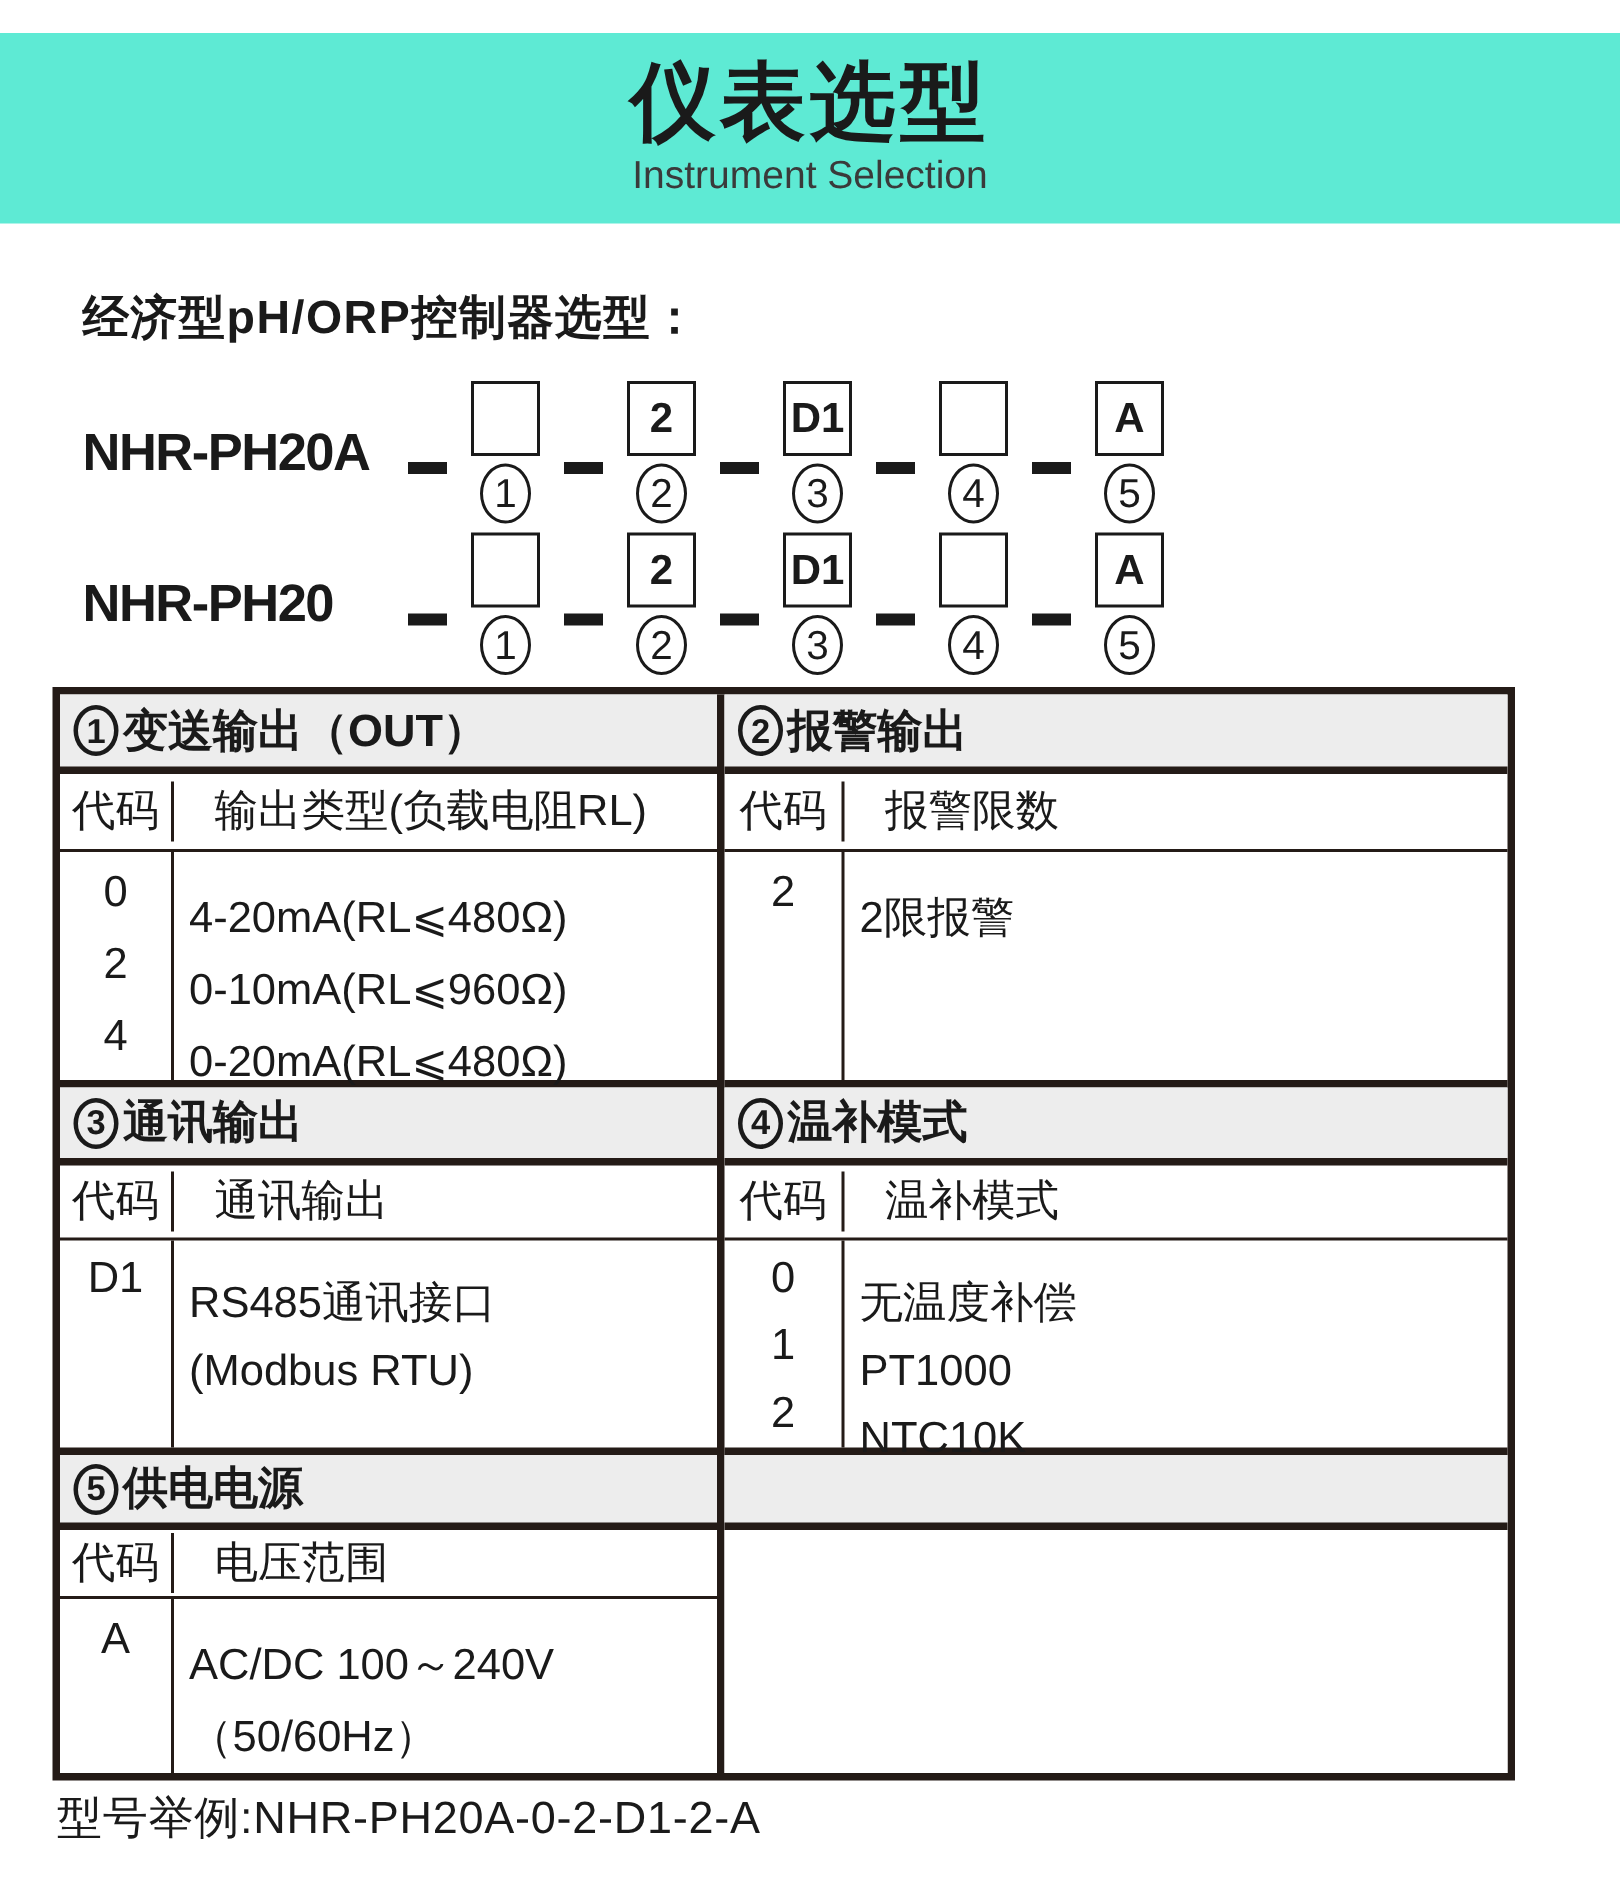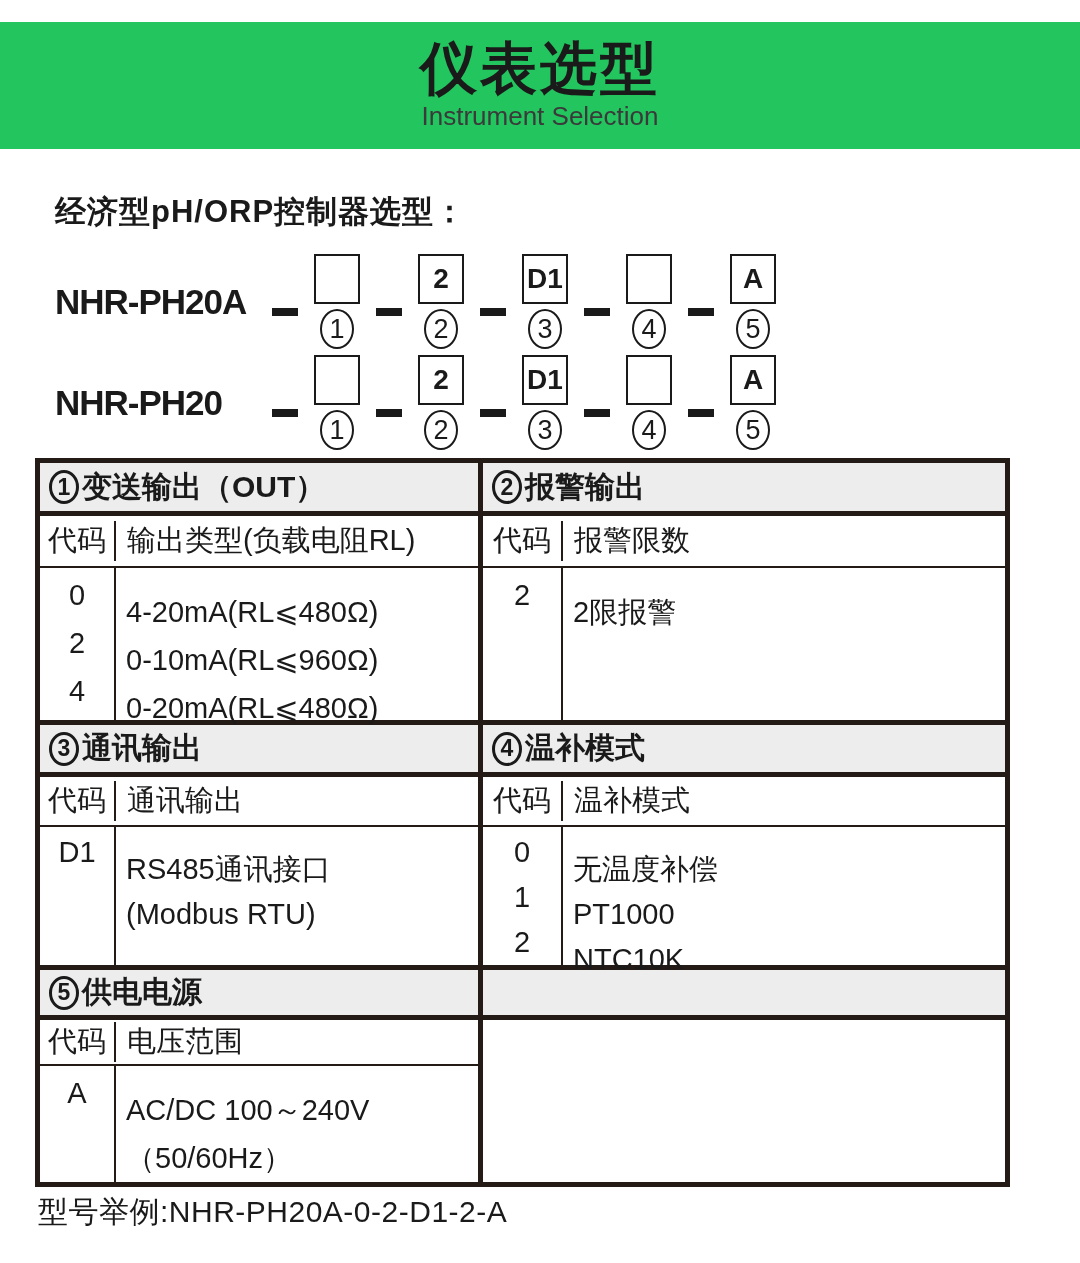--- a/index.html
+++ b/index.html
@@ -3,21 +3,21 @@
 <meta charset="utf-8">
 <style>
   * { margin:0; padding:0; box-sizing:border-box; }
   html,body { background:#ffffff; }
   .page {
     position:relative; width:1080px; height:1263px; overflow:hidden;
     background:#ffffff; color:#1a1a1a;
     font-family:"Liberation Sans","DejaVu Sans",sans-serif;
   }
   
-  .band { margin-top:22px; height:127px; background:#22c55e; text-align:center; }
+  .band { margin-top:22px; height:127px; background:#5eead4; text-align:center; }
   .band .title { padding-top:14px; font-size:57px; font-weight:700; letter-spacing:3px; line-height:64px; }
   .band .subtitle { font-size:26px; color:#3a3a3a; margin-top:1px; }
   
   .intro { margin:42px 0 0 55px; font-size:31px; font-weight:700; letter-spacing:1px; }
   
   .models { margin:21px 0 0 55px; }
   .model-line { display:flex; align-items:center; }
   .model-line.second { margin-top:6px; }
   .model-name { width:208px; font-size:35px; font-weight:700; letter-spacing:-1px; line-height:50px; white-space:nowrap; }
   .dash { width:26px; height:8px; background:#1a1a1a; margin:21px 9px 0 9px; flex:none; }
@@ -46,21 +46,21 @@
     display:flex; align-items:center; justify-content:center;
     font-size:23px; font-weight:700;
   }
   .col-header { display:flex; align-items:center; border-bottom:2px solid #241b17; font-size:29px; }
   .col-header .code-cell {
     border-right:2px solid #241b17; flex:none;
     display:flex; align-items:center; justify-content:center;
   }
   .left  .code-cell { width:76px; }
   .right .code-cell { width:80px; }
-  .col-header .value-cell { display:flex; align-items:center; padding-left:11px; }
+  .col-header .value-cell { display:flex; align-items:center; padding-left:27px; }
   .content { display:flex; font-size:29px; border-bottom:5px solid #241b17; }
   .content.last { border-bottom:none; }
   .content .code-col { border-right:2px solid #241b17; flex:none; text-align:center; padding-top:3px; }
   .left  .content .code-col { width:76px; }
   .right .content .code-col { width:80px; }
   .content .val-col { padding:20px 0 0 10px; }
   .lh48 div { line-height:48px; min-height:48px; }
   .lh45 div { line-height:45px; min-height:45px; }
   .h53{height:53px;} .h52{height:52px;} .h157{height:157px;} .h50{height:50px;}
   .h143{height:143px;} .h46{height:46px;}

